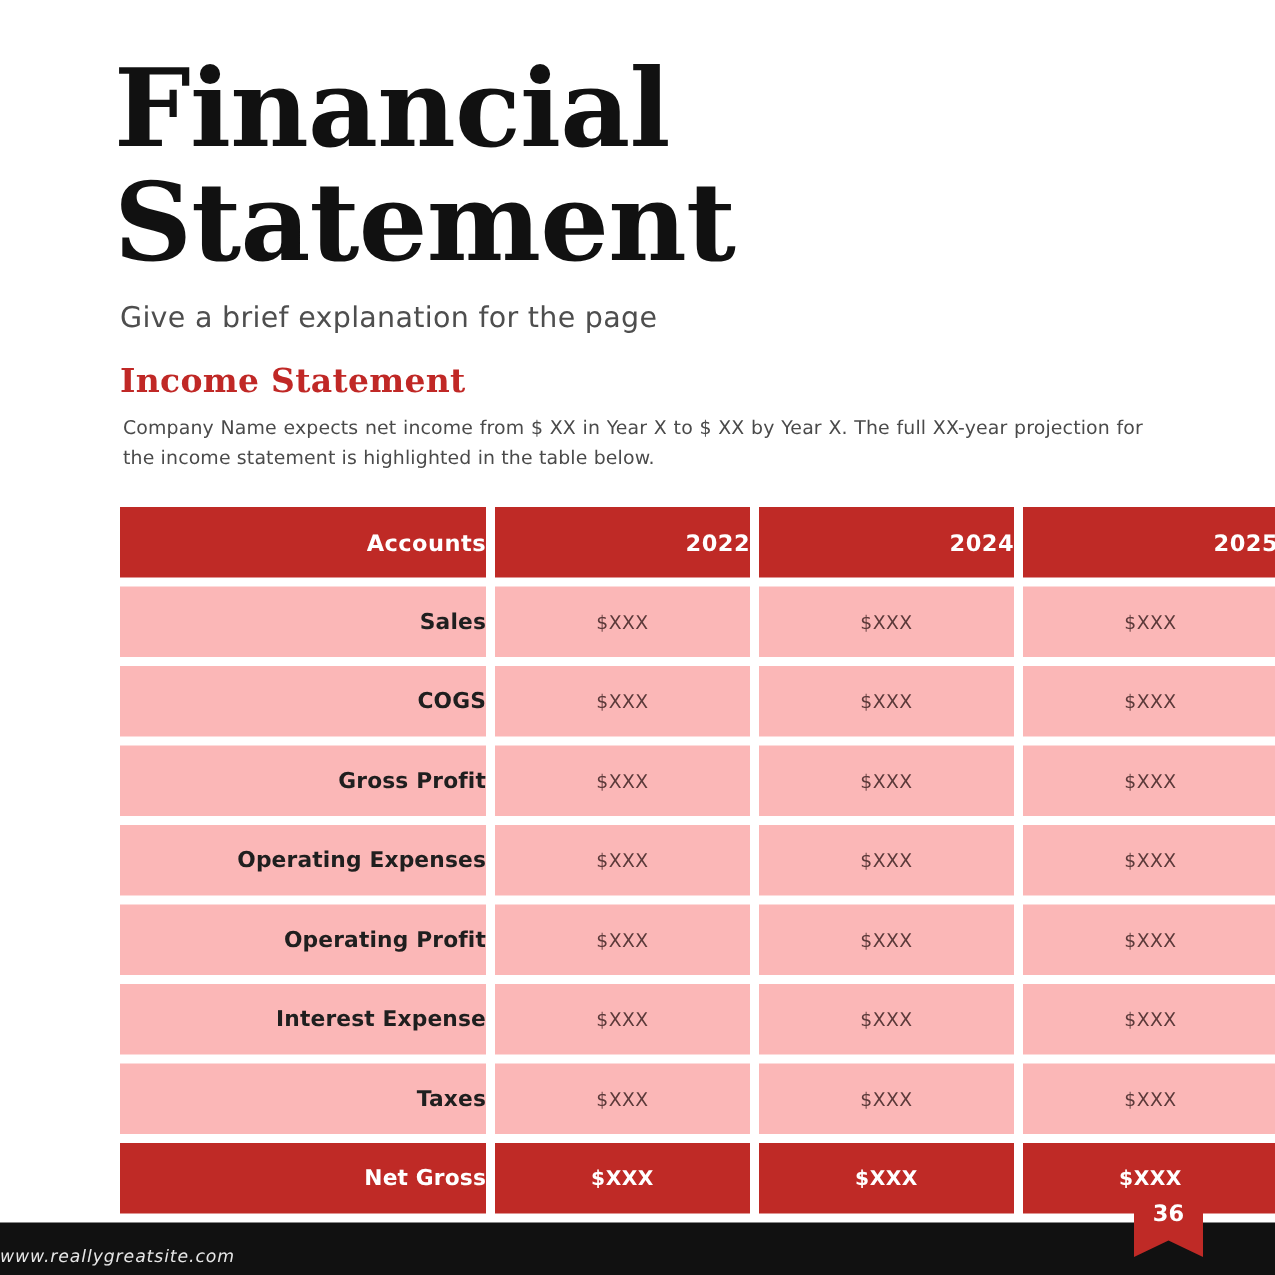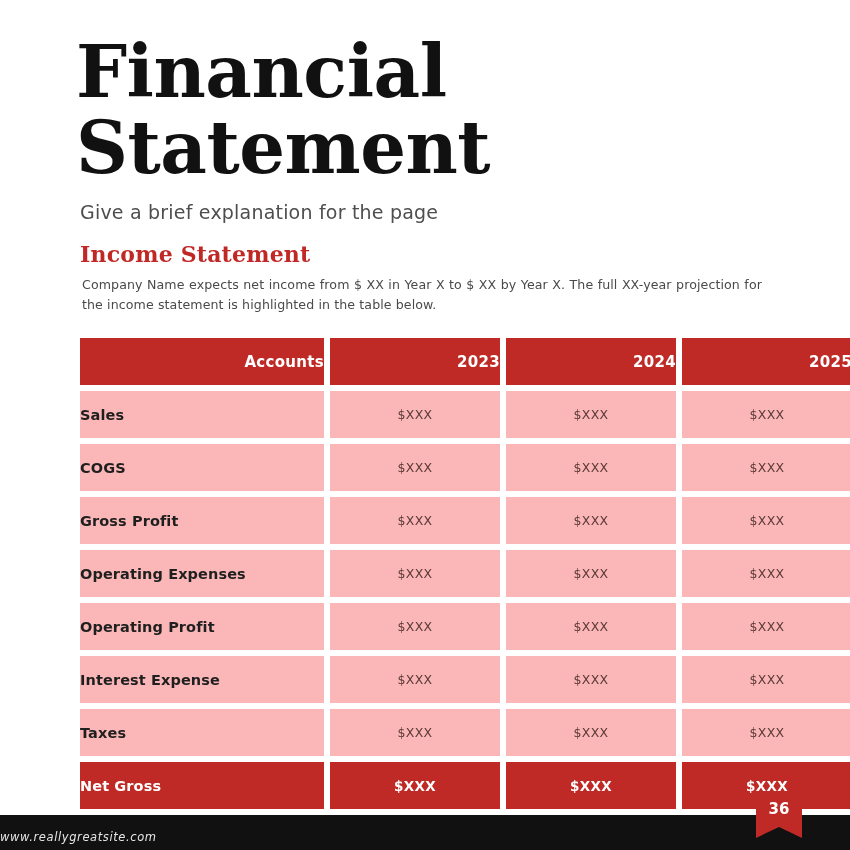--- a/index.html
+++ b/index.html
@@ -116,21 +116,21 @@
     font-size: 15px;
     text-align: right;
     letter-spacing: 0.3px;
   }
   .cell-label {
     background: #fbb7b7;
     color: #1f1f1f;
     font-family: "DejaVu Sans", sans-serif;
     font-weight: bold;
     font-size: 14.5px;
-    text-align: left;
+    text-align: right;
     padding-left: 14px;
     letter-spacing: 0.1px;
   }
   .cell-value {
     background: #fbb7b7;
     color: #5c3a3a;
     font-family: "DejaVu Sans", sans-serif;
     font-size: 12.5px;
     text-align: center;
     letter-spacing: 0.3px;
@@ -195,21 +195,21 @@
     <table class="table">
       <colgroup>
         <col class="accounts-col">
         <col class="year-col">
         <col class="year-col">
         <col class="year-col">
       </colgroup>
       <thead>
         <tr>
           <th class="th-head">Accounts</th>
-          <th class="th-head">2023</th>
+          <th class="th-head">2022</th>
           <th class="th-head">2024</th>
           <th class="th-head">2025</th>
         </tr>
       </thead>
       <tbody>
         <tr>
           <td class="cell-label">Sales</td>
           <td class="cell-value">$XXX</td>
           <td class="cell-value">$XXX</td>
           <td class="cell-value">$XXX</td>

